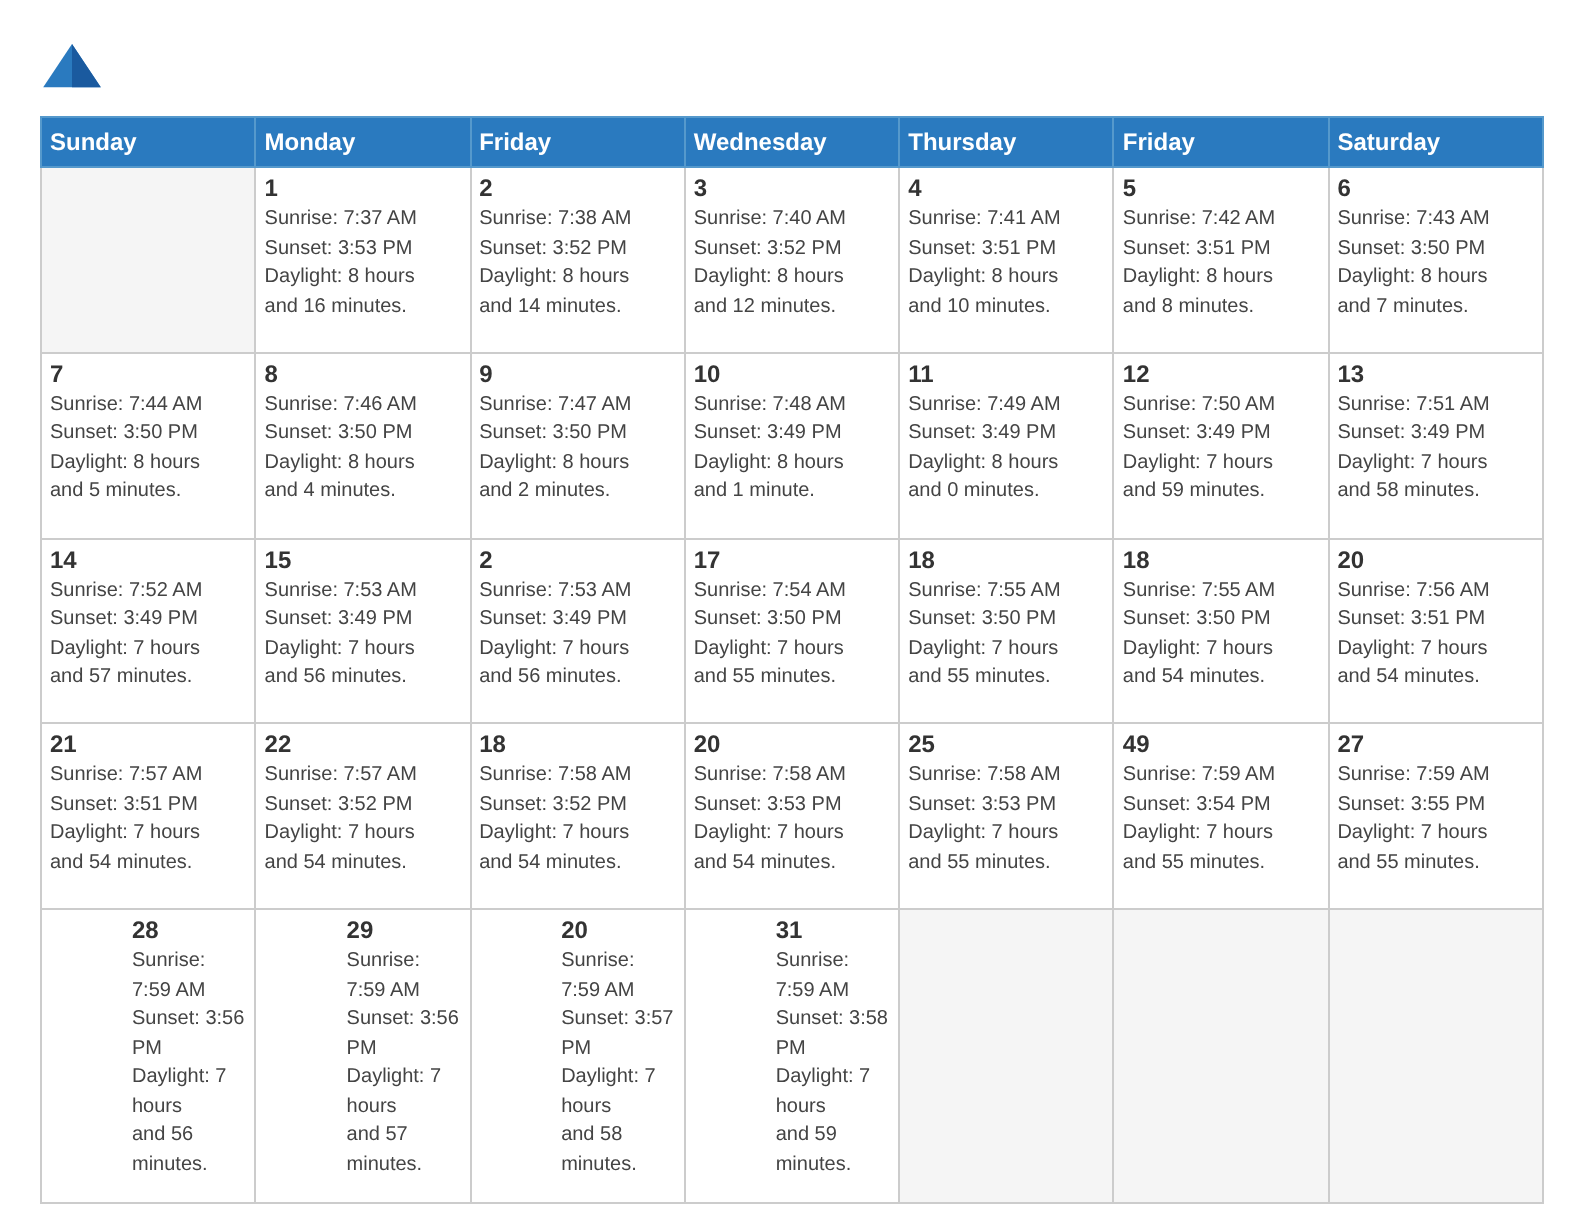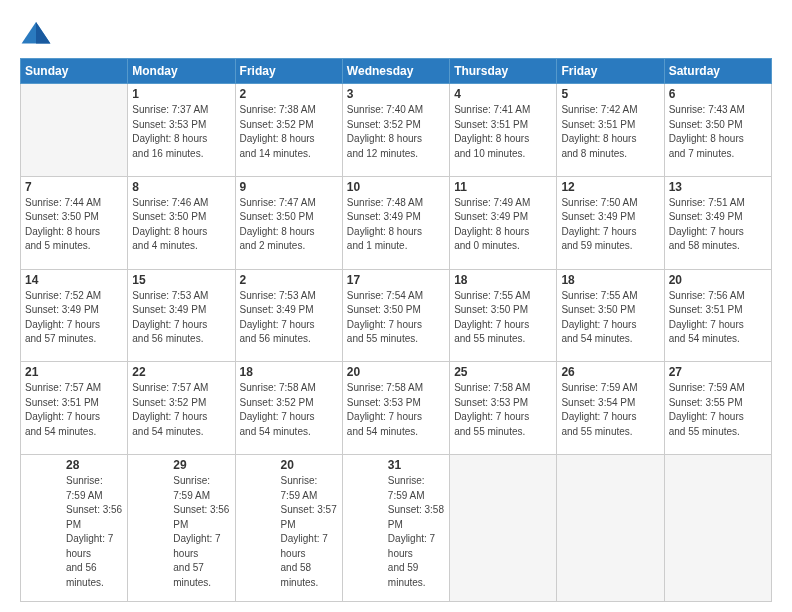--- a/index.html
+++ b/index.html
@@ -238,21 +238,21 @@
           </td>
           <td>
             <span class="day-num">20</span>
             <div class="day-info">Sunrise: 7:58 AM<br>Sunset: 3:53 PM<br>Daylight: 7 hours<br>and 54 minutes.</div>
           </td>
           <td>
             <span class="day-num">25</span>
             <div class="day-info">Sunrise: 7:58 AM<br>Sunset: 3:53 PM<br>Daylight: 7 hours<br>and 55 minutes.</div>
           </td>
           <td>
-            <span class="day-num">26</span>
+            <span class="day-num">49</span>
             <div class="day-info">Sunrise: 7:59 AM<br>Sunset: 3:54 PM<br>Daylight: 7 hours<br>and 55 minutes.</div>
           </td>
           <td>
             <span class="day-num">27</span>
             <div class="day-info">Sunrise: 7:59 AM<br>Sunset: 3:55 PM<br>Daylight: 7 hours<br>and 55 minutes.</div>
           </td>
         </tr>
         <tr class="last-row">
           <td>
             <span class="day-num">28</span>

